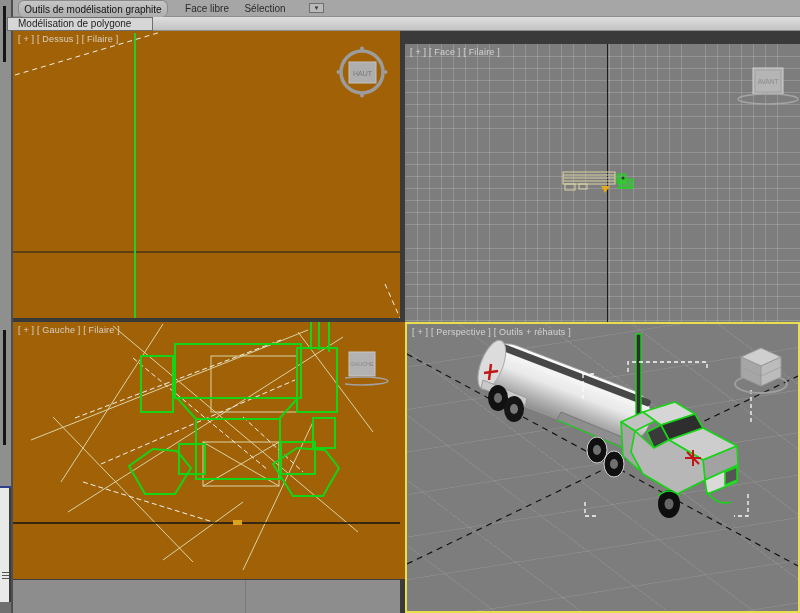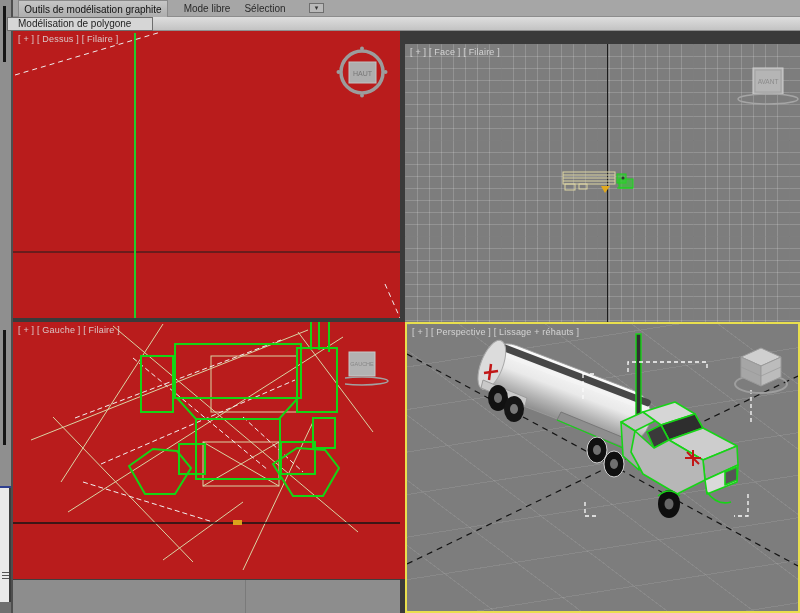--- a/index.html
+++ b/index.html
@@ -11,28 +11,28 @@
   .ls-bar1 { position:absolute; left:3px; top:6px; width:3px; height:56px; background:#151515; }
   .ls-bar2 { position:absolute; left:3px; top:330px; width:3px; height:115px; background:#151515; }
   .ls-blue { position:absolute; left:0; top:486px; width:11px; height:2px; background:#2e3f8f; }
   .ls-panel { position:absolute; left:0; top:488px; width:11px; height:114px; background:#e9e9e9; border-right:2px solid #3c3c3c; }
   .ls-icon { position:absolute; left:2px; top:84px; width:7px; }
   .ls-icon div { height:1px; background:#555; margin-bottom:2px; }
   .ls-bottom { position:absolute; left:0; top:602px; width:11px; height:11px; background:#707070; }
 
   
   .tabbar { position:absolute; left:13px; top:0; width:787px; height:17px; background:#a6a6a6; border-bottom:1px solid #8d8d8d; }
-  .tab { position:absolute; top:0; height:17px; font-size:10px; color:#2a2a2a; line-height:17px; text-align:center; }
+  .tab { position:absolute; top:0; height:17px; font-size:10px; color:#2a2a2a; line-height:17px; text-align:center;border-radius:6px; }
   .tab.active { background:linear-gradient(#c6c6c6,#aeaeae); border:1px solid #8a8a8a; border-bottom:none; color:#111; }
   .tab-overflow { position:absolute; left:296px; top:3px; width:15px; height:10px; background:#b9b9b9; border:1px solid #6f6f6f; font-size:7px; line-height:8px; text-align:center; color:#333; }
   .panelrow { position:absolute; left:13px; top:17px; width:787px; height:14px; background:linear-gradient(#dedede,#c3c3c3); border-bottom:1px solid #8f8f8f; }
   .paneldrop { position:absolute; left:7px; top:17px; width:146px; height:14px; background:#d6d6d6; border:1px solid #6e6e6e; font-size:10px; line-height:12px; padding-left:10px; color:#1d1d1d; }
 
   
-  .vp { position:absolute; background:#b91c1c; overflow:hidden; }
+  .vp { position:absolute; background:#a16207; overflow:hidden; }
   .vp-label { position:absolute; left:5px; top:3px; font-size:9px; color:rgba(225,225,225,.85); letter-spacing:.2px; z-index:5; white-space:nowrap; }
   .vp-tl { left:13px; top:31px; width:387px; height:287px; }
   .vp-tr { left:405px; top:31px; width:395px; height:287px;
     background-color:#7d7d7d;
     background-image:
       linear-gradient(rgba(0,0,0,.14) 1px, transparent 1px),
       linear-gradient(90deg, rgba(0,0,0,.14) 1px, transparent 1px),
       linear-gradient(rgba(255,255,255,.17) 1px, transparent 1px),
       linear-gradient(90deg, rgba(255,255,255,.17) 1px, transparent 1px);
     background-size:96px 96px, 96px 96px, 12px 12px, 12px 12px;margin-top:13px; }
@@ -60,21 +60,21 @@
           <div></div>
           <div></div>
           <div></div>
         </div>
     </div>
     <div class="ls-bottom"></div>
   </div>
 
   <div class="tabbar">
     <div class="tab active" style="left:5px; width:150px;">Outils de modélisation graphite</div>
-    <div class="tab" style="left:158px; width:72px;">Mode libre</div>
+    <div class="tab" style="left:158px; width:72px;">Face libre</div>
     <div class="tab" style="left:222px; width:60px;">Sélection</div>
     <div class="tab-overflow">▾</div>
   </div>
 
   <div class="panelrow"></div>
   <div class="paneldrop">Modélisation de polygone</div>
 
   <div class="vp vp-tl">
     <div class="vp-label">[ + ] [ Dessus ] [ Filaire ]</div>
     <svg width="387" height="287">
@@ -171,21 +171,21 @@
       <rect x="4" y="4" width="26" height="24" fill="#b2b2b2" stroke="#c8c8c8"></rect>
       <text x="17" y="18" font-size="5.5" fill="#888" text-anchor="middle">GAUCHE</text>
       <ellipse cx="17" cy="33" rx="26" ry="4" fill="none" stroke="#a2a2a2" stroke-width="1.5"></ellipse>
     </svg>
   </div>
   <div class="bl-understrip">
     <div class="bl-divider"></div>
   </div>
 
   <div class="vp vp-br">
-    <div class="vp-label">[ + ] [ Perspective ] [ Lissage + réhauts ]</div>
+    <div class="vp-label">[ + ] [ Perspective ] [ Outils + réhauts ]</div>
     <svg width="391" height="287">
       <defs>
         <linearGradient id="tankGrad" x1="0" y1="0" x2="0" y2="1">
           <stop offset="0" stop-color="#fbfbfb"></stop>
             <stop offset=".45" stop-color="#e9e9e9"></stop>
           <stop offset=".75" stop-color="#b5b5b5"></stop>
             <stop offset="1" stop-color="#8e8e8e"></stop>
         </linearGradient>
       </defs>
 

